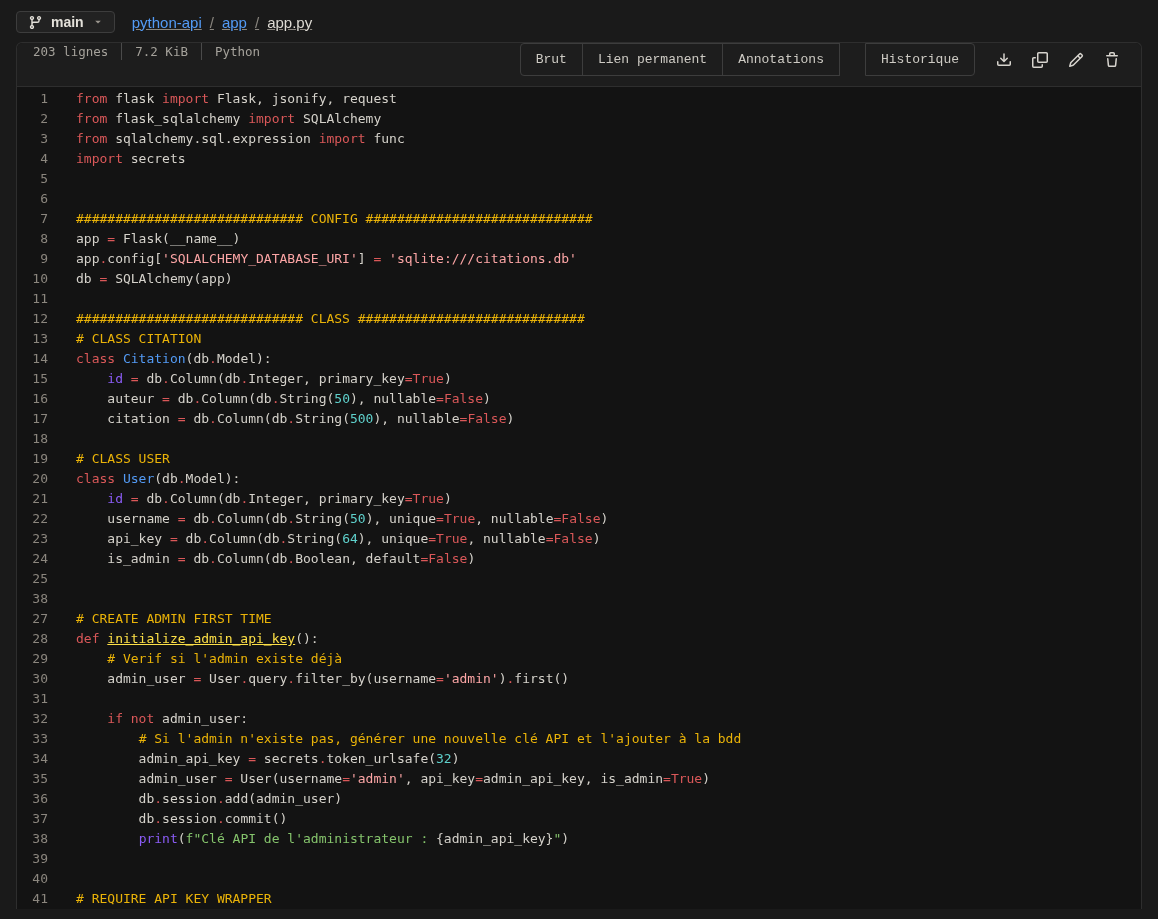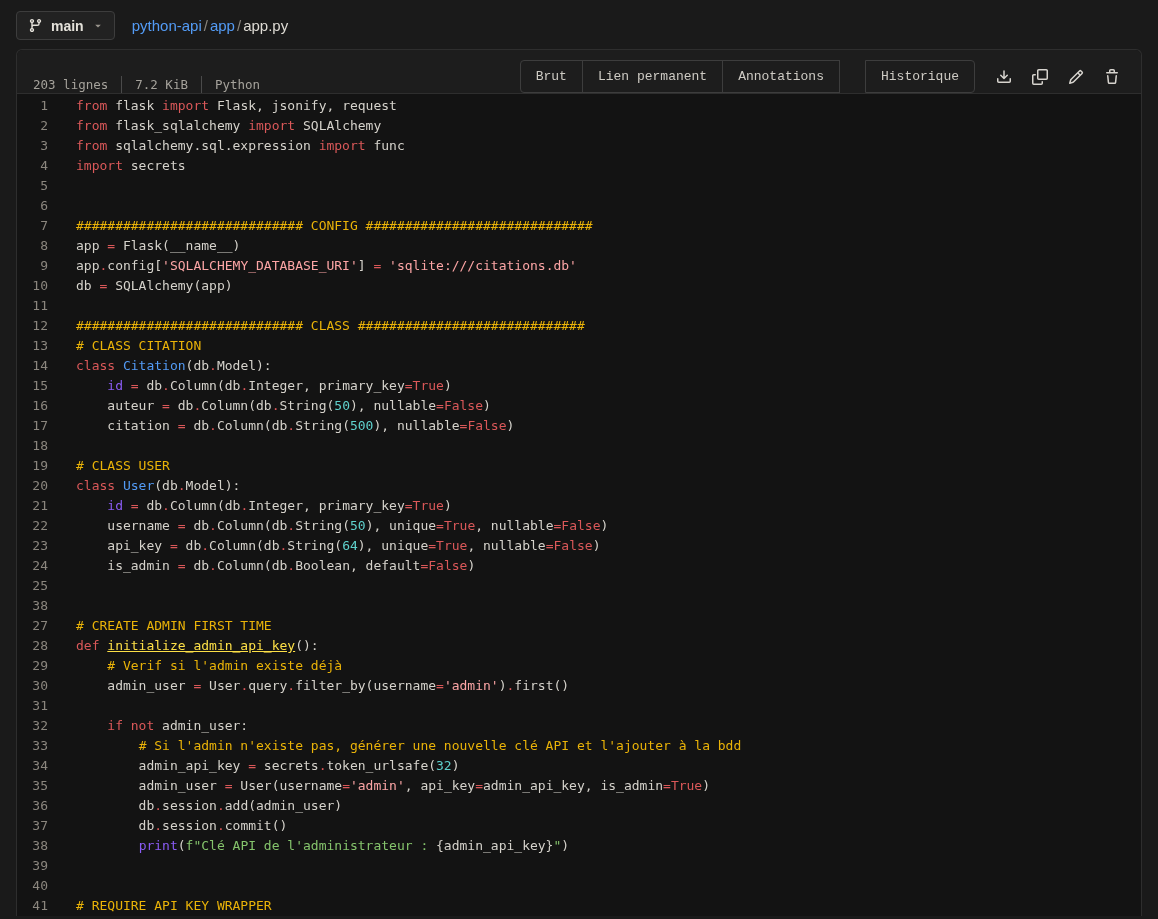--- a/index.html
+++ b/index.html
@@ -6,34 +6,34 @@
   html,body { width:1158px; height:919px; overflow:hidden; }
   body {
     background:#1a1a1a;
     font-family:"Liberation Sans", sans-serif;
     color:#d5d2cb;
   }
   
   .topbar { display:flex; align-items:center; padding:11px 16px 9px 16px; gap:17px; }
   .branch-btn {
     display:flex; align-items:center; gap:8px;
-    height:29px; padding:0 11px;
+    height:22px; padding:0 11px;
     background:#222222; border:1px solid #3d3d3d; border-radius:4px;
     color:#e4e1da; font-size:14px; font-weight:700; cursor:pointer;
   }
   .branch-btn svg { display:block; }
   .caret { color:#9a968e; margin-left:1px; }
-  .breadcrumb { font-size:15px; color:#8a867f; display:flex; gap:2px; align-items:flex-start; }
+  .breadcrumb { font-size:15px; color:#8a867f; display:flex; gap:8px; align-items:flex-start;text-decoration:underline; }
   .breadcrumb .lnk { color:#539bf5; cursor:pointer; }
   .breadcrumb .cur { color:#dedbd4; }
 
   
   .filebox { margin:0 16px; border:1px solid #2e2e2e; border-bottom:none; border-radius:6px 6px 0 0; }
   .file-header {
-    display:flex; align-items:flex-end; justify-content:space-between;
+    display:flex; align-items:flex-start; justify-content:space-between;
     height:44px; padding:0 14px 0 16px;
     background:#1d1d1d; border-bottom:1px solid #2e2e2e; border-radius:6px 6px 0 0;
   }
   .meta { display:flex; align-items:center; gap:13px; font-family:"DejaVu Sans Mono", monospace; font-size:12.5px; color:#a5a29b; }
   .meta .sep { width:1px; height:17px; background:#4a4a4a; }
   .actions { display:flex; align-items:center; gap:14px; }
   .btn-group { display:flex; }
   .btn-group .gbtn {
     background:transparent; border:1px solid #3d3d3d; color:#cecbc4;
     font-family:Liberation Mono, monospace; font-size:13px;

